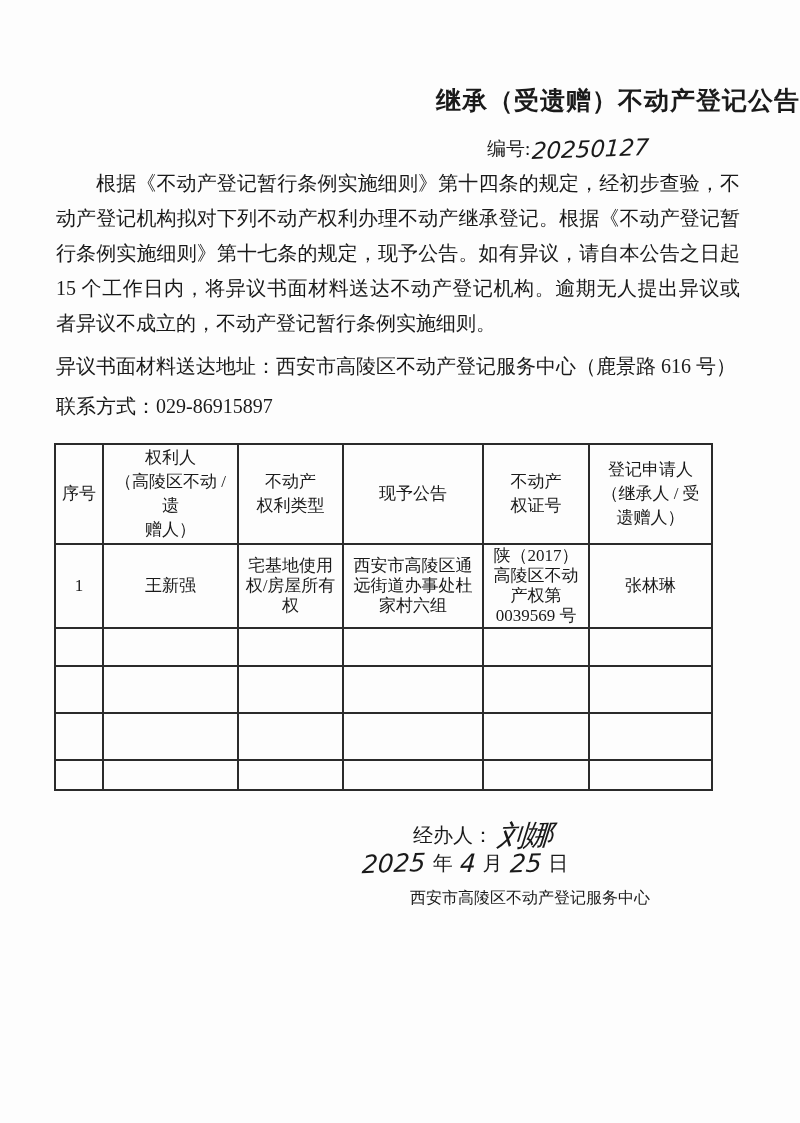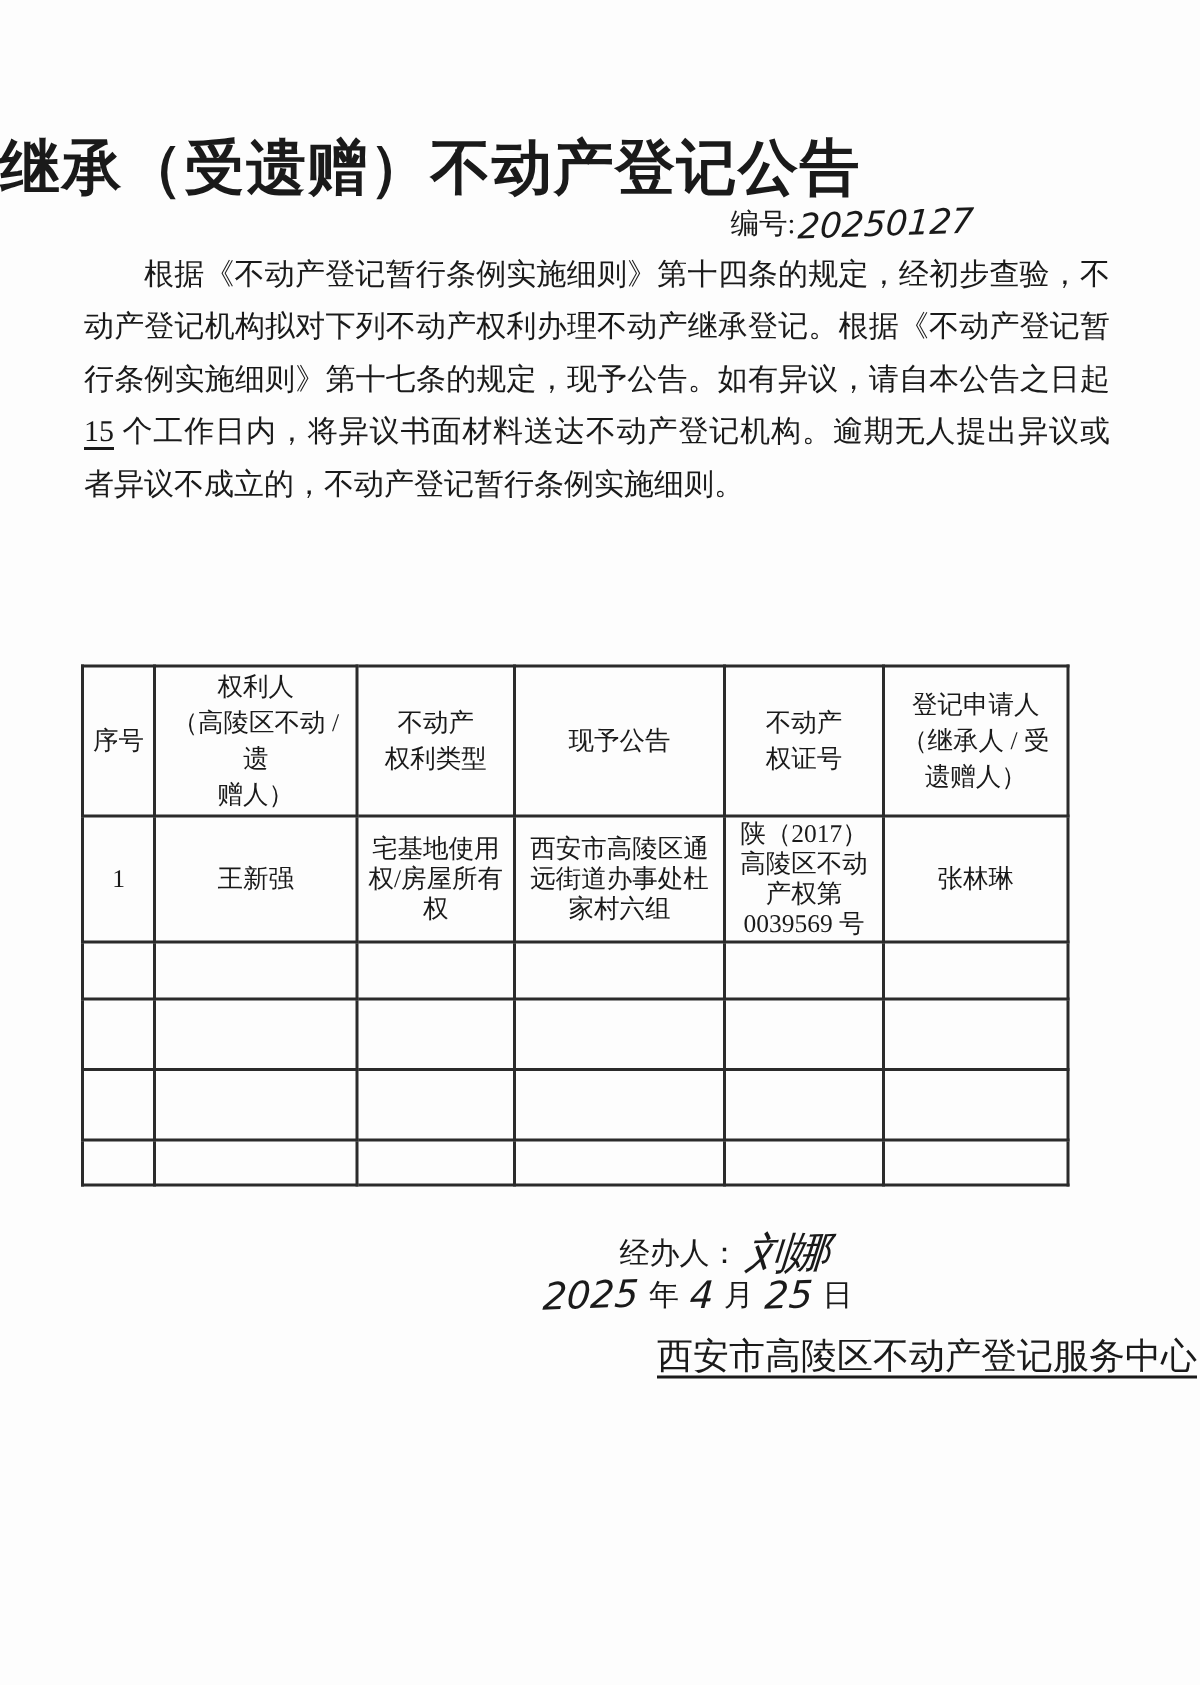--- a/index.html
+++ b/index.html
@@ -12,22 +12,22 @@
     color: #1a1a1a;
     font-family: "Liberation Serif", serif;
     overflow: hidden;
   }
   .title {
     position: absolute;
     top: 84px;
     left: 0;
     width: 100%;
     margin: 0;
-    text-align: left;
-    font-size: 40px;
+    text-align: right;
+    font-size: 25px;
     font-weight: bold;
     letter-spacing: 1px;
   }
   .number-line {
     position: absolute;
     top: 136px;
     left: 487px;
     font-size: 19px;
     white-space: nowrap;
   }
@@ -47,21 +47,20 @@
     top: 166px;
     left: 56px;
     width: 684px;
     margin: 0;
     font-size: 20px;
     line-height: 35px;
     text-align: justify;
     text-indent: 2em;
   }
   .u {
-    text-decoration: underline;
     text-underline-offset: 4px;
   }
   .address-block {
     position: absolute;
     top: 346px;
     left: 56px;
     width: 690px;
     font-size: 20px;
     line-height: 40px;
   }
@@ -103,38 +102,40 @@
     left: 362px;
     font-size: 20px;
     white-space: nowrap;
   }
   .hw-date { font-size: 25px; vertical-align: -2px; }
   .date-unit { margin: 0 7px; }
   .org-line {
     position: absolute;
     top: 888px;
     left: 410px;
-    font-size: 24px;
-    text-decoration: underline;
+    font-size: 16px;
     text-underline-offset: 5px;
     white-space: nowrap;
-    margin-left: 28px;
   }
 </style>
 </head>
 <body>
 
 <div class="page">
 
   <h1 class="title">继承（受遗赠）不动产登记公告</h1>
 
   <div class="number-line"><span>编号:</span><span class="handwrite hw-number">20250127</span></div>
 
   <p class="body-paragraph"><span>根据《不动产登记暂行条例实施细则》第十四条的规定，经初步查验，不动产登记机构拟对下列不动产权利办理不动产继承登记。根据《不动产登记暂行条例实施细则》第十七条的规定，现予公告。如有异议，请自本公告之日起</span><span class="u">15</span><span> 个工作日内，将异议书面材料送达不动产登记机构。逾期无人提出异议或者异议不成立的，不动产登记暂行条例实施细则。</span></p>
 
+  <div class="address-block">
+    <div><span>异议书面材料送达地址：</span><span class="u">西安市高陵区不动产登记服务中心（鹿景路 616 号）</span></div>
+    <div><span>联系方式：</span><span class="u">029-86915897</span></div>
+  </div>
 
   <table class="doc-table">
     <colgroup>
       <col style="width:48px">
         <col style="width:135px">
         <col style="width:105px">
       <col style="width:140px">
         <col style="width:106px">
         <col style="width:123px">
     </colgroup>

